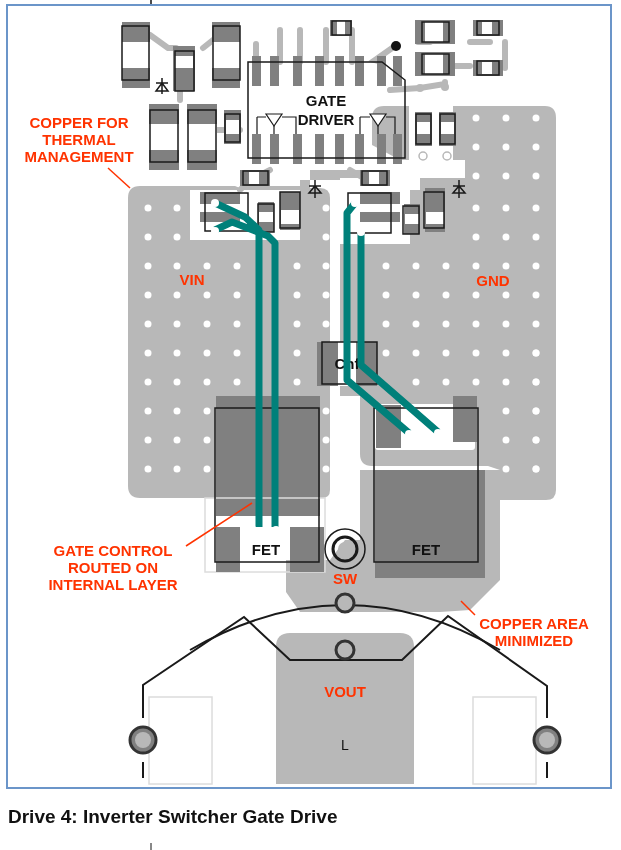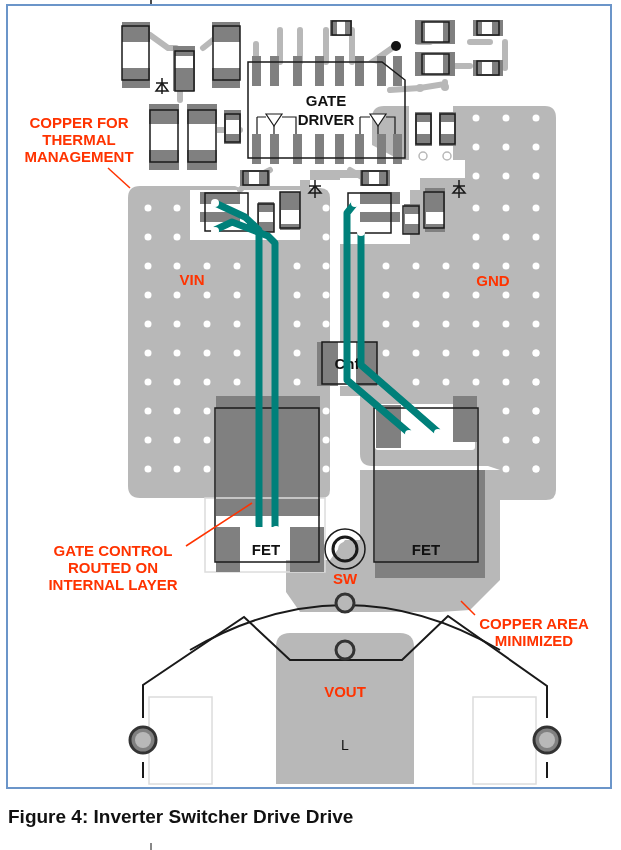--- a/index.html
+++ b/index.html
@@ -399,13 +399,13 @@
   </g>
   <line x1="186" y1="546" x2="252" y2="503" stroke="#ff3300" stroke-width="1.5"></line>
 
   <g fill="#ff3300" font-size="15">
     <text x="534" y="629" text-anchor="middle">COPPER AREA</text>
     <text x="534" y="646" text-anchor="middle">MINIMIZED</text>
   </g>
   <line x1="461" y1="601" x2="475" y2="615" stroke="#ff3300" stroke-width="1.5"></line>
 </svg>
 
-<div class="caption">Figure 4: Inverter Switcher Drive Drive</div>
+<div class="caption">Drive 4: Inverter Switcher Gate Drive</div>
 
 </body></html>

